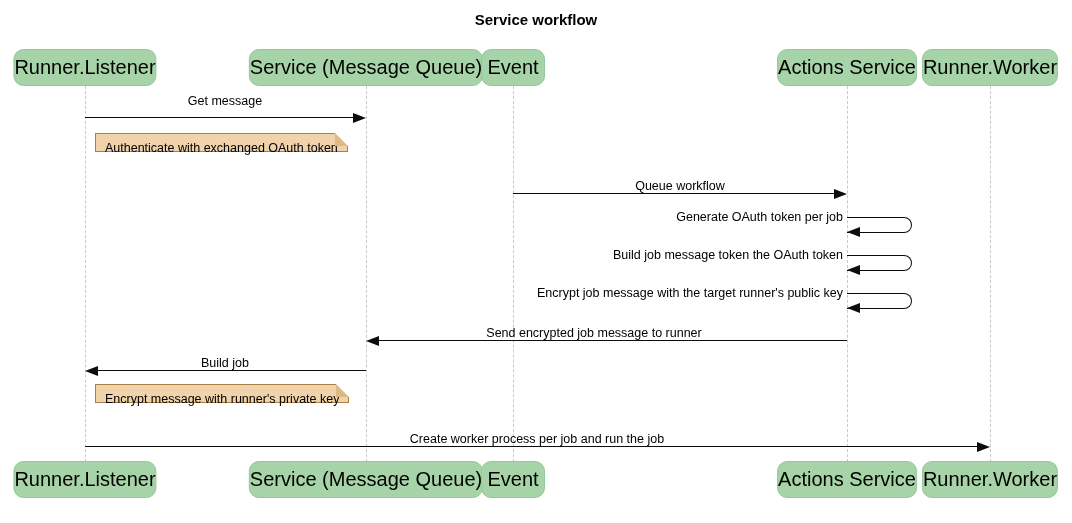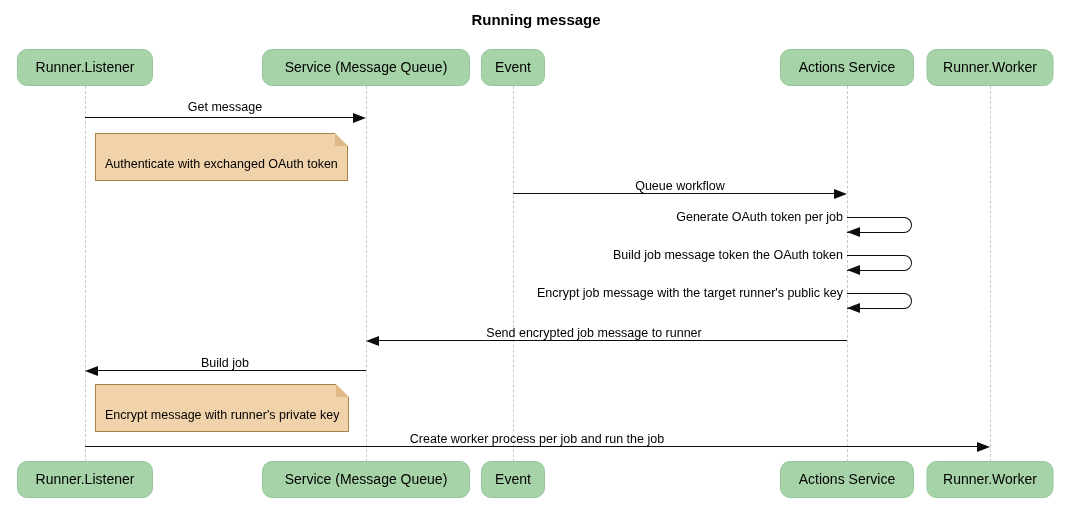--- a/index.html
+++ b/index.html
@@ -29,21 +29,21 @@
   }
   .actor {
     position: absolute;
     height: 37px;
     line-height: 35px;
     box-sizing: border-box;
     background: #a6d3a7;
     border: 1px solid #96c79c;
     border-radius: 10px;
     text-align: center;
-    font-size: 14px;
+    font-size: 20px;
     white-space: nowrap;
     transform: translateX(-50%);
   }
   .msg-label {
     position: absolute;
     font-size: 12.5px;
     white-space: nowrap;
     transform: translateX(-50%);
   }
   .loop-label {
@@ -75,57 +75,57 @@
     position: absolute;
     width: 64px;
     height: 14px;
     border: 1.4px solid #0d0d0d;
     border-left: none;
     border-radius: 0 9px 9px 0;
   }
   .note {
     position: absolute;
     box-sizing: border-box;
-    height: 48px;
+    height: 19px;
     line-height: 29px;
-    padding: 16px 9px;
+    padding: 0 9px;
     background: #f0d2ab;
     border: 1px solid #aa8049;
     font-size: 12.5px;
     white-space: nowrap;
   }
   .note-fold {
     position: absolute;
     top: -1px; right: -1px;
     width: 0; height: 0;
     border-style: solid;
     border-width: 0 13px 13px 0;
     border-color: #ffffff #ffffff #ddb988 #ddb988;
   }
 </style>
 </head>
 <body>
 
 <div class="canvas">
 
-  <div class="title">Running message</div>
+  <div class="title">Service workflow</div>
 
   <div class="lifeline" style="left:85px"></div>
   <div class="lifeline" style="left:366px"></div>
   <div class="lifeline" style="left:513px"></div>
   <div class="lifeline" style="left:847px"></div>
   <div class="lifeline" style="left:990px"></div>
 
   <div class="actor" style="left:85px;top:49px;min-width:136px">Runner.Listener</div>
   <div class="actor" style="left:366px;top:49px;min-width:208px">Service (Message Queue)</div>
   <div class="actor" style="left:513px;top:49px;min-width:64px">Event</div>
   <div class="actor" style="left:847px;top:49px;min-width:134px">Actions Service</div>
   <div class="actor" style="left:990px;top:49px;min-width:127px">Runner.Worker</div>
 
-  <div class="msg-label" style="left:225px;top:100px">Get message</div>
+  <div class="msg-label" style="left:225px;top:94px">Get message</div>
   <div class="msg-line" style="left:85px;top:117px;width:269px"></div>
   <div class="arrow-right" style="left:353px;top:113px"></div>
 
   <div class="note" style="left:95px;top:133px">
     <span>Authenticate with exchanged OAuth token</span>
     <span class="note-fold"></span>
   </div>
 
   <div class="msg-label" style="left:680px;top:179px">Queue workflow</div>
   <div class="msg-line" style="left:513px;top:193px;width:321px"></div>

